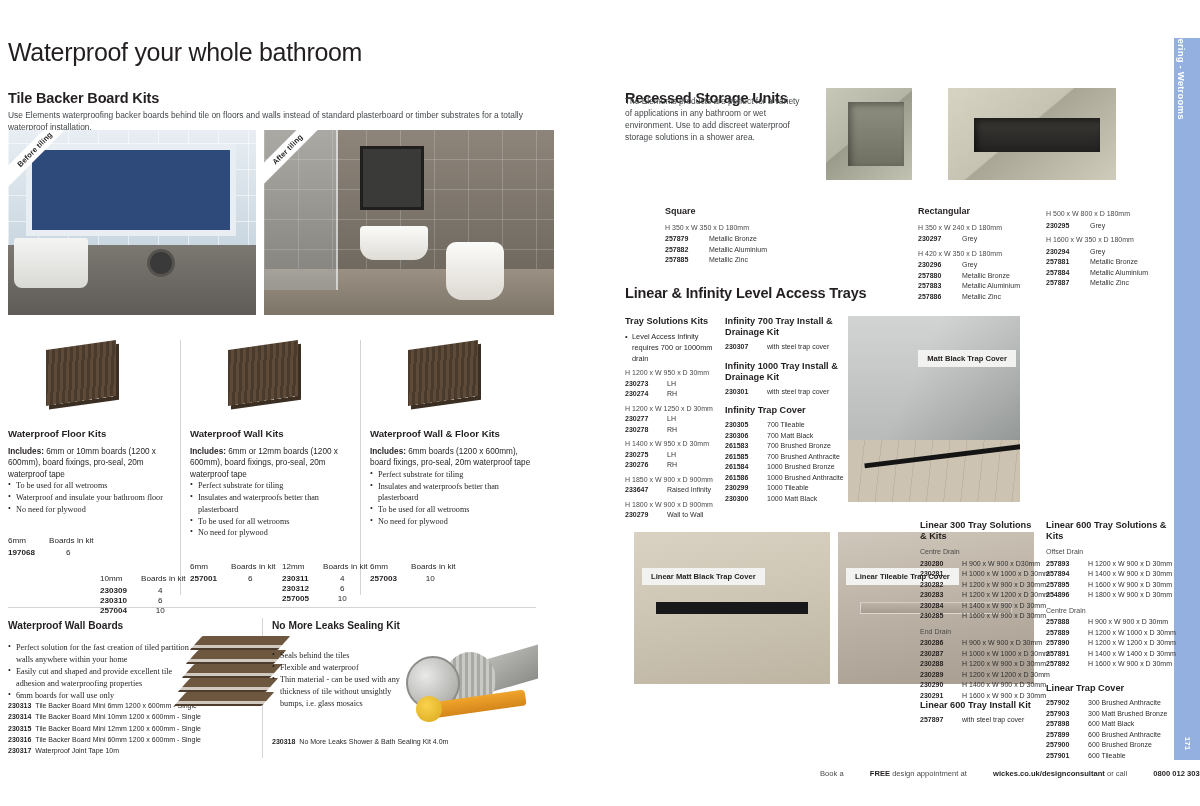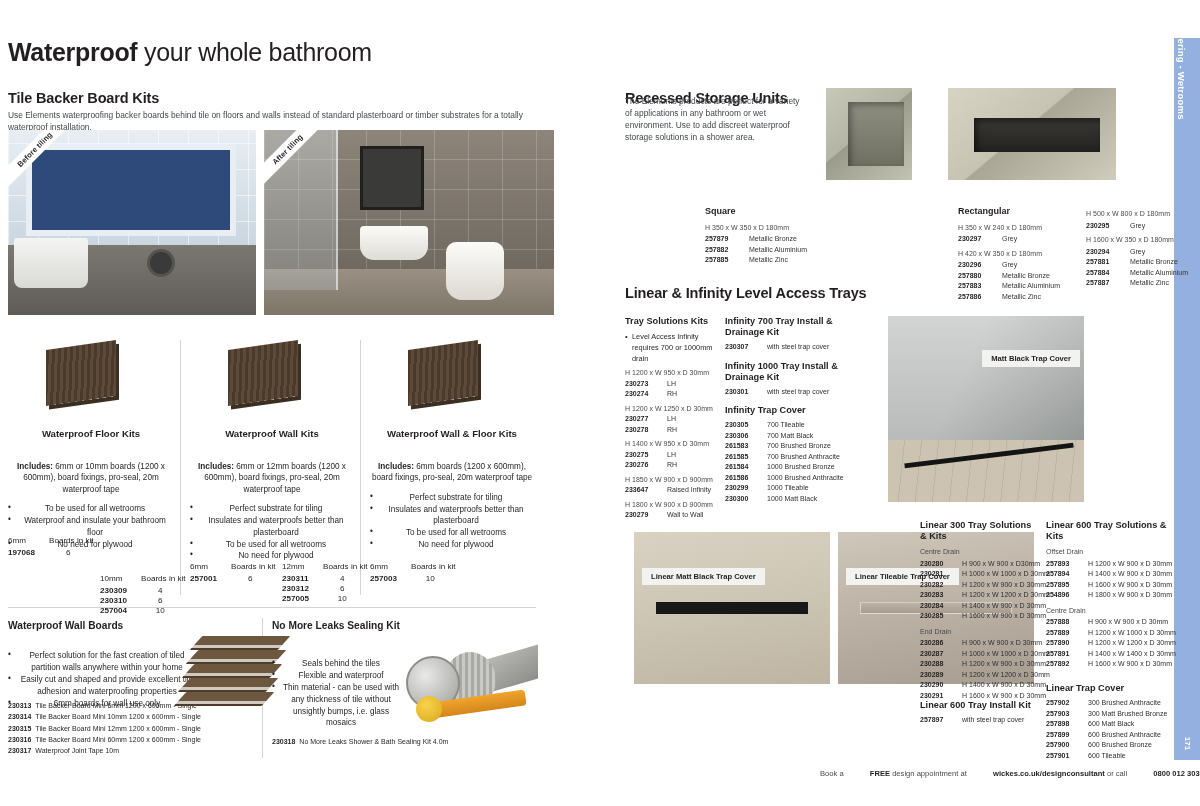--- a/index.html
+++ b/index.html
@@ -32,21 +32,21 @@
     transform: translateX(-50%) rotate(90deg);
     color: #ffffff; font-size: 8px; font-weight: bold;
   }
 
   
   .main-title {
     position: absolute; left: 8px; top: 38px;
     font-size: 25px; font-weight: 400; color: #231f20;
     letter-spacing: -.3px;
   }
-  .main-title b { font-weight: bold; text-align: center; }
+  .main-title b { font-weight: normal; text-align: center; }
 
   h2.sec {
     font-size: 14.5px; font-weight: bold; letter-spacing: -.15px;
     color: #231f20;
   }
   h3.sub {
     font-size: 9.6px; font-weight: bold; color: #231f20;
     line-height: 1.25;
   }
   h3.subbig {
@@ -141,24 +141,24 @@
     position: absolute; width: 70px; height: 56px;
   }
   .board .blk {
     position:absolute; left:0; top:0; width:100%; height:100%;
     background:
       repeating-linear-gradient(92deg, #4a3a2c 0 3px, #5d4a38 3px 6px);
     transform: skewY(-8deg);
     box-shadow: 3px 4px 0 #3b2e23;
   }
 
-  .kit-col { position: absolute; font-size: 8.2px; text-align: center; }
-  .kit-col .inc { font-size:8.2px; line-height:1.38; color:#231f20; margin-top:21px;}
+  .kit-col { position: absolute; font-size: 8.2px; }
+  .kit-col .inc { font-size:8.2px; line-height:1.38; color:#231f20; margin-top:6px;}
   .kit-col .inc b { font-weight: bold; }
-  .kit-col ul { list-style:none; margin-top:8px; }
+  .kit-col ul { list-style:none; margin-top:0;font-family:Liberation Serif, serif; }
   .kit-col ul li {
     font-size:8.2px; line-height:1.45; padding-left:8px; position:relative; color:#231f20;
   }
   .kit-col ul li::before {
     content:"•"; position:absolute; left:0; top:-1px; color:#231f20;
   }
   table.codes { border-collapse: collapse; margin-top: 9px; font-size: 8.1px; }
   table.codes th {
     text-align:left; font-weight:400; color:#231f20; padding:0 14px 3px 0; font-size:8.1px;
   }
@@ -230,21 +230,21 @@
   .unit-rect {
     position:absolute; left:948px; top:88px; width:168px; height:92px;
     background: linear-gradient(140deg,#d7d4c4 0%, #c6c3b2 45%, #a9a695 46%, #cfccbc 100%);
   }
   .unit-rect .inner {
     position:absolute; left:26px; top:30px; width:126px; height:34px;
     background: linear-gradient(180deg,#3b3a36,#222120);
     box-shadow: inset 3px 3px 6px rgba(0,0,0,.55);
   }
 
-  .spec-group { font-size:7px; line-height:1.5;margin-left:40px; }
+  .spec-group { font-size:7px; line-height:1.5; }
   .spec-group .dim { color:#4a4a4a; margin: 4px 0 1px; white-space:nowrap; }
   .spec-group .r { white-space:nowrap; display:flex; }
   .spec-group .r .c { font-weight:bold; width:44px; flex:none; }
   .spec-group .r .d { color:#333; }
   .spec-title { font-size:9px; font-weight:bold; margin-bottom:2px; }
 
   .lin-head { position:absolute; left:625px; top:285px; }
 
   .col-block { position:absolute; }
   .col-block h4 {
@@ -259,21 +259,21 @@
   .mini .r { display:flex; white-space:nowrap; }
   .mini .r .c { font-weight:bold; width:42px; flex:none; }
   .mini .r .d { color:#2f2f2f; }
   .mini .sub { color:#4a4a4a; margin:5px 0 1px; }
 
   .shot { position:absolute; overflow:hidden; }
   .shot .cap {
     position:absolute; background:#f2f2f0; color:#231f20;
     font-size:7.6px; font-weight:bold; padding:4px 9px; white-space:nowrap;
   }
-  #shot-matt { left:888px; top:316px; width:196px; height:186px;
+  #shot-matt { left:848px; top:316px; width:172px; height:186px;
     background: linear-gradient(170deg,#b9bdbc 0%, #a7acab 40%, #cfd0cb 70%, #b6b4ac 100%);
   }
   #shot-matt .w {
     position:absolute; left:0; top:0; right:0; height:128px;
     background:
       linear-gradient(115deg, rgba(255,255,255,.25) 0 40%, rgba(0,0,0,.08) 100%),
       linear-gradient(180deg,#c3c6c4,#9fa3a2);
   }
   #shot-matt .blackdrain{
     position:absolute; left:16px; bottom:44px; width:170px; height:5px;

